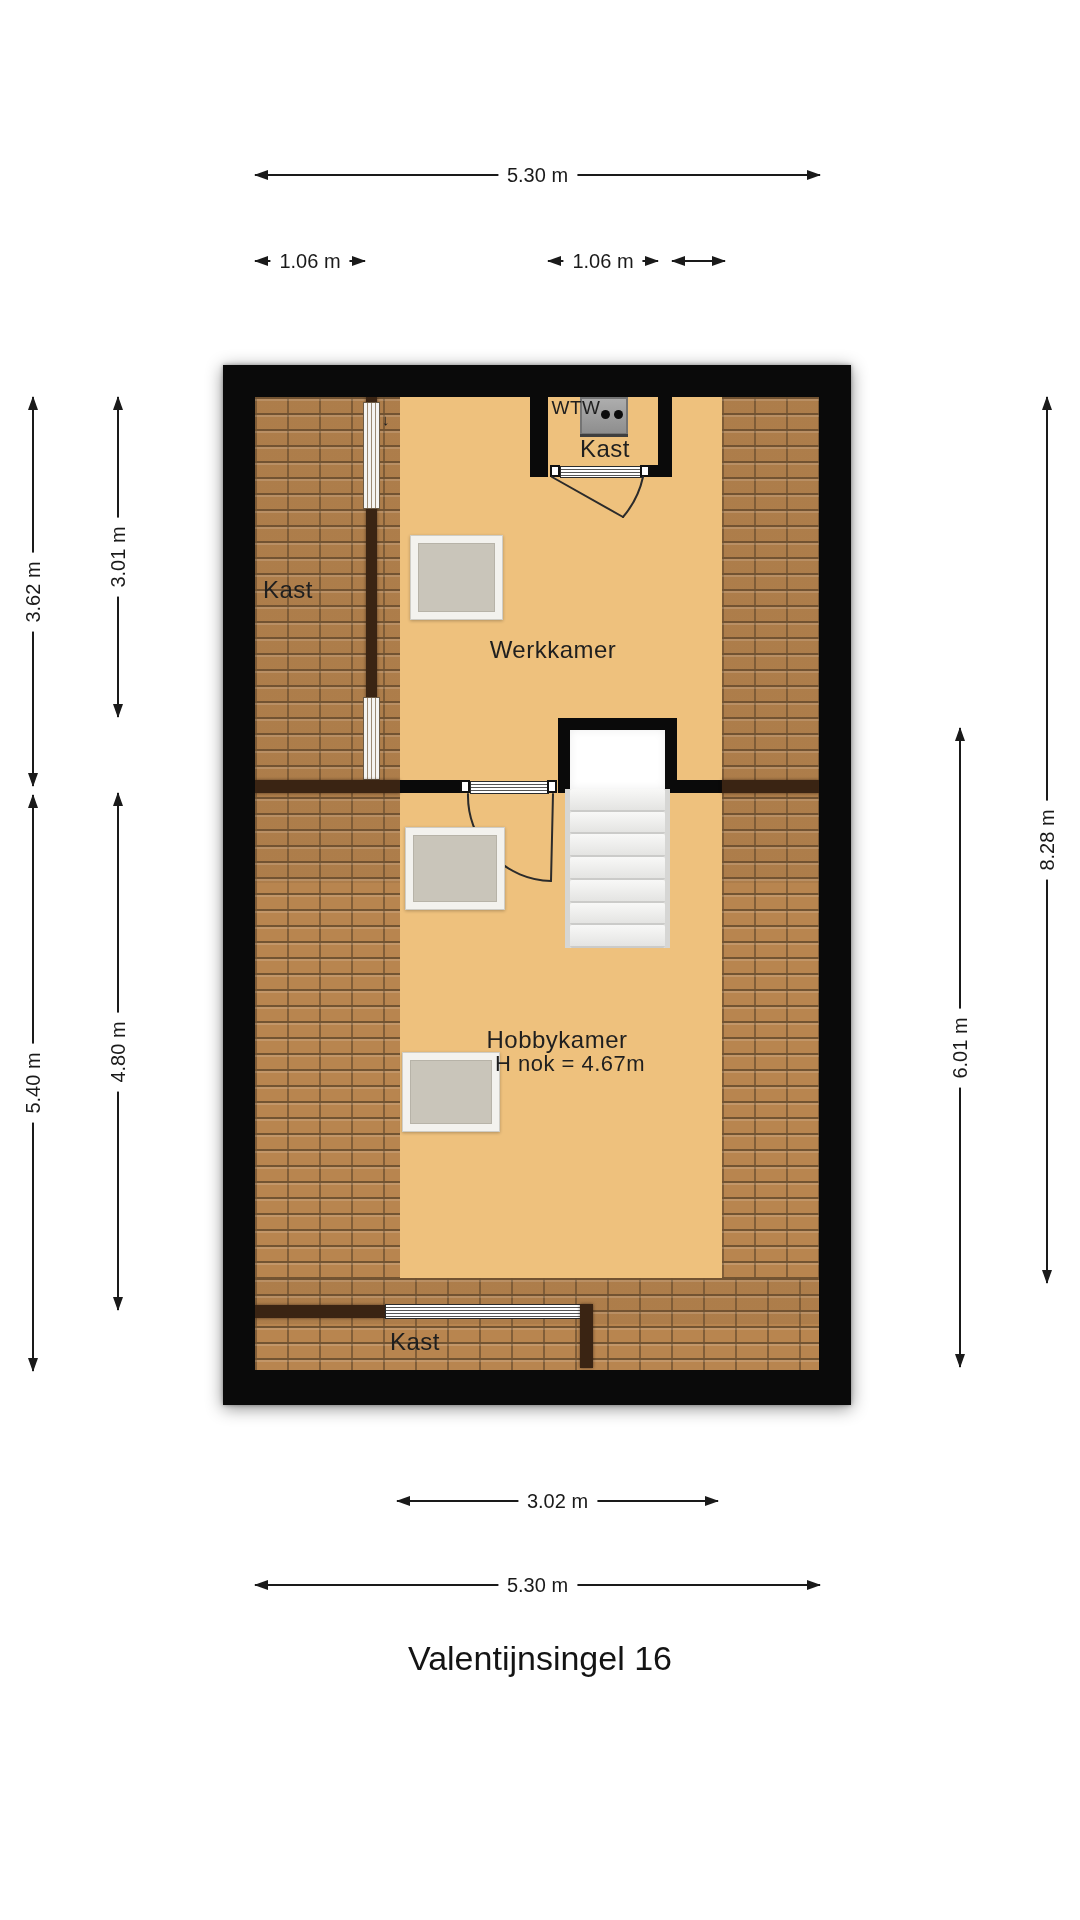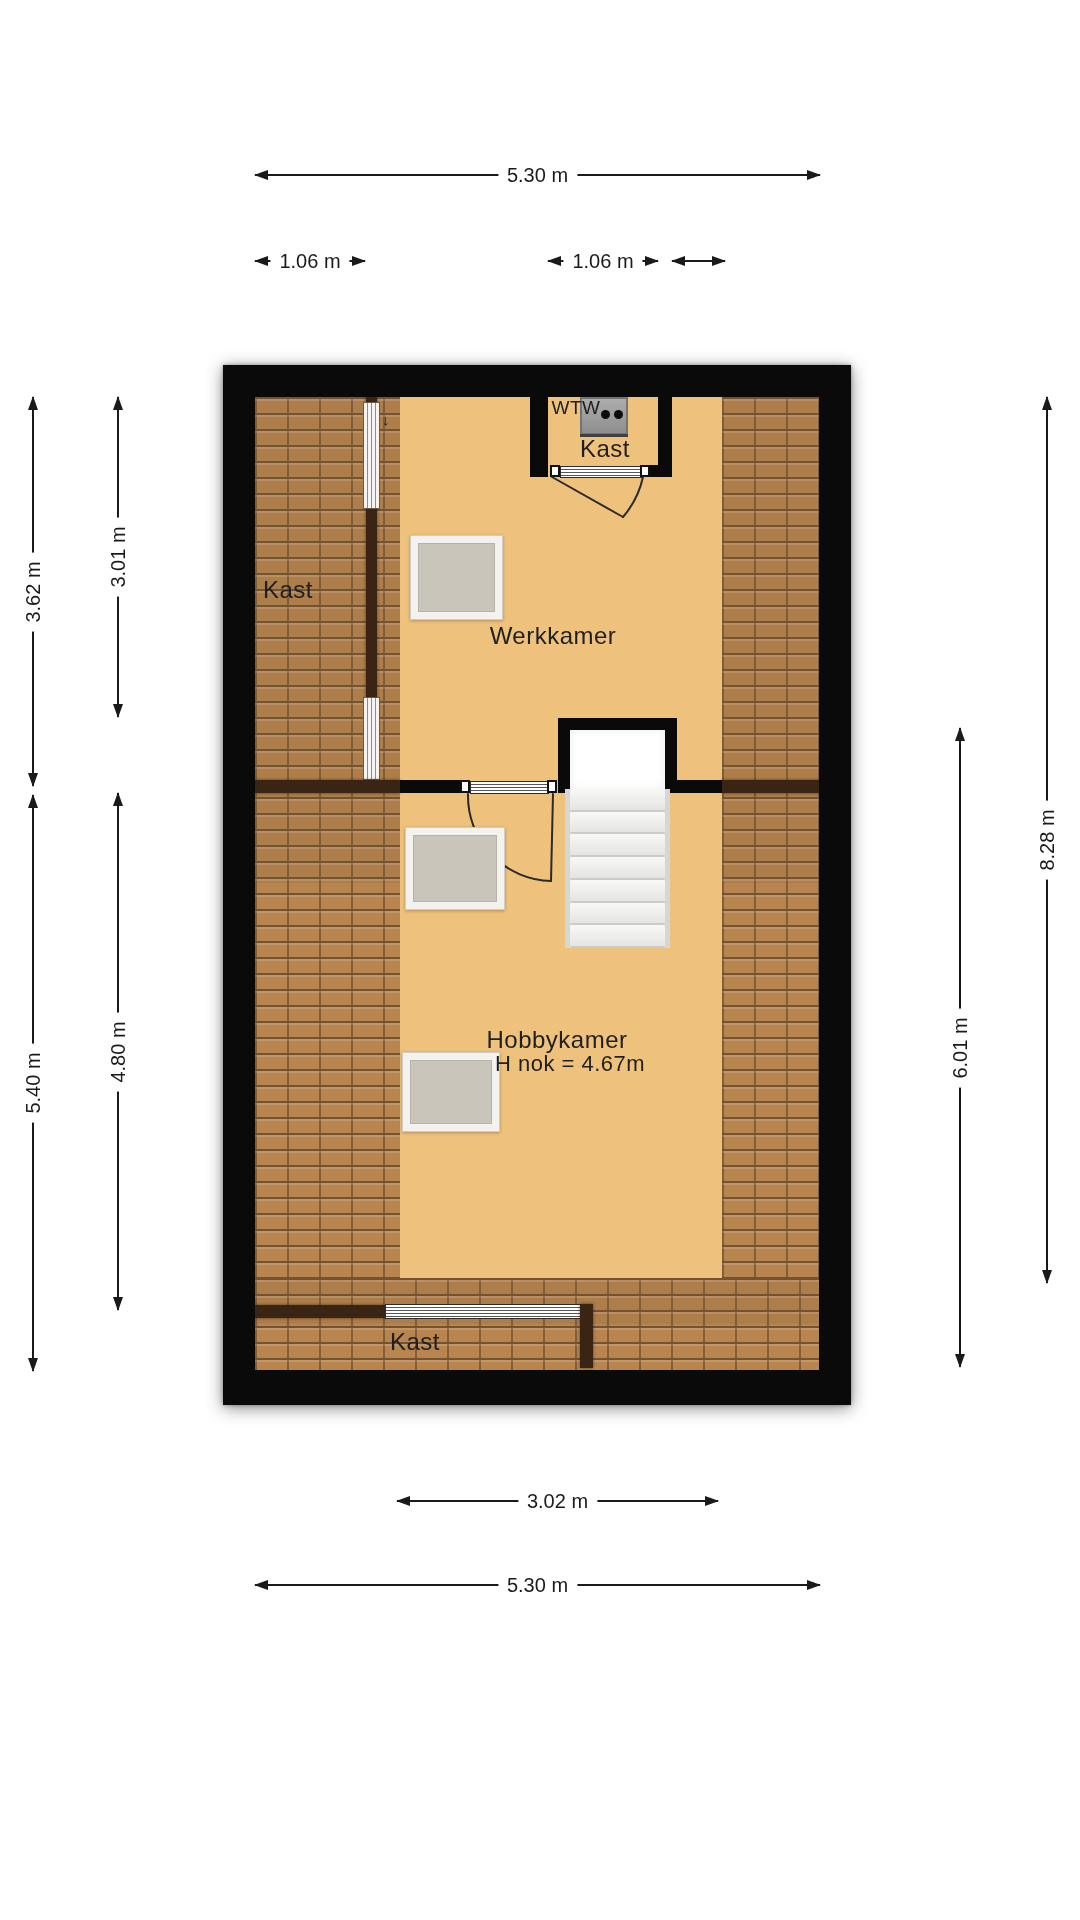--- a/index.html
+++ b/index.html
@@ -217,24 +217,25 @@
         <div class="pane"></div>
       </div>
 
       <div class="knee" style="left:0;top:908px;width:130px;height:13px;"></div>
       <div class="door-h" style="left:130px;top:907px;width:195px;height:13px;"></div>
       <div class="knee" style="left:325px;top:907px;width:13px;height:64px;"></div>
 
       <span class="lbl small" style="left:321px;top:11px;">WTW</span>
       <span class="lbl" style="left:350px;top:52px;">Kast</span>
       <span class="lbl" style="left:33px;top:193px;">Kast</span>
-      <span class="lbl" style="left:298px;top:239px;">Werkkamer</span>
+      <span class="lbl" style="left:298px;top:253px;">Werkkamer</span>
       <span class="lbl" style="left:302px;top:643px;">Hobbykamer</span>
       <span class="lbl note" style="left:315px;top:667px;">H nok = 4.67m</span>
       <span class="lbl" style="left:160px;top:945px;">Kast</span>
 
     </div>
   </div>
 
   <div class="caption">
+    <div>Valentijnsingel 16</div>
   </div>
 
 </div>
 
 </body></html>

